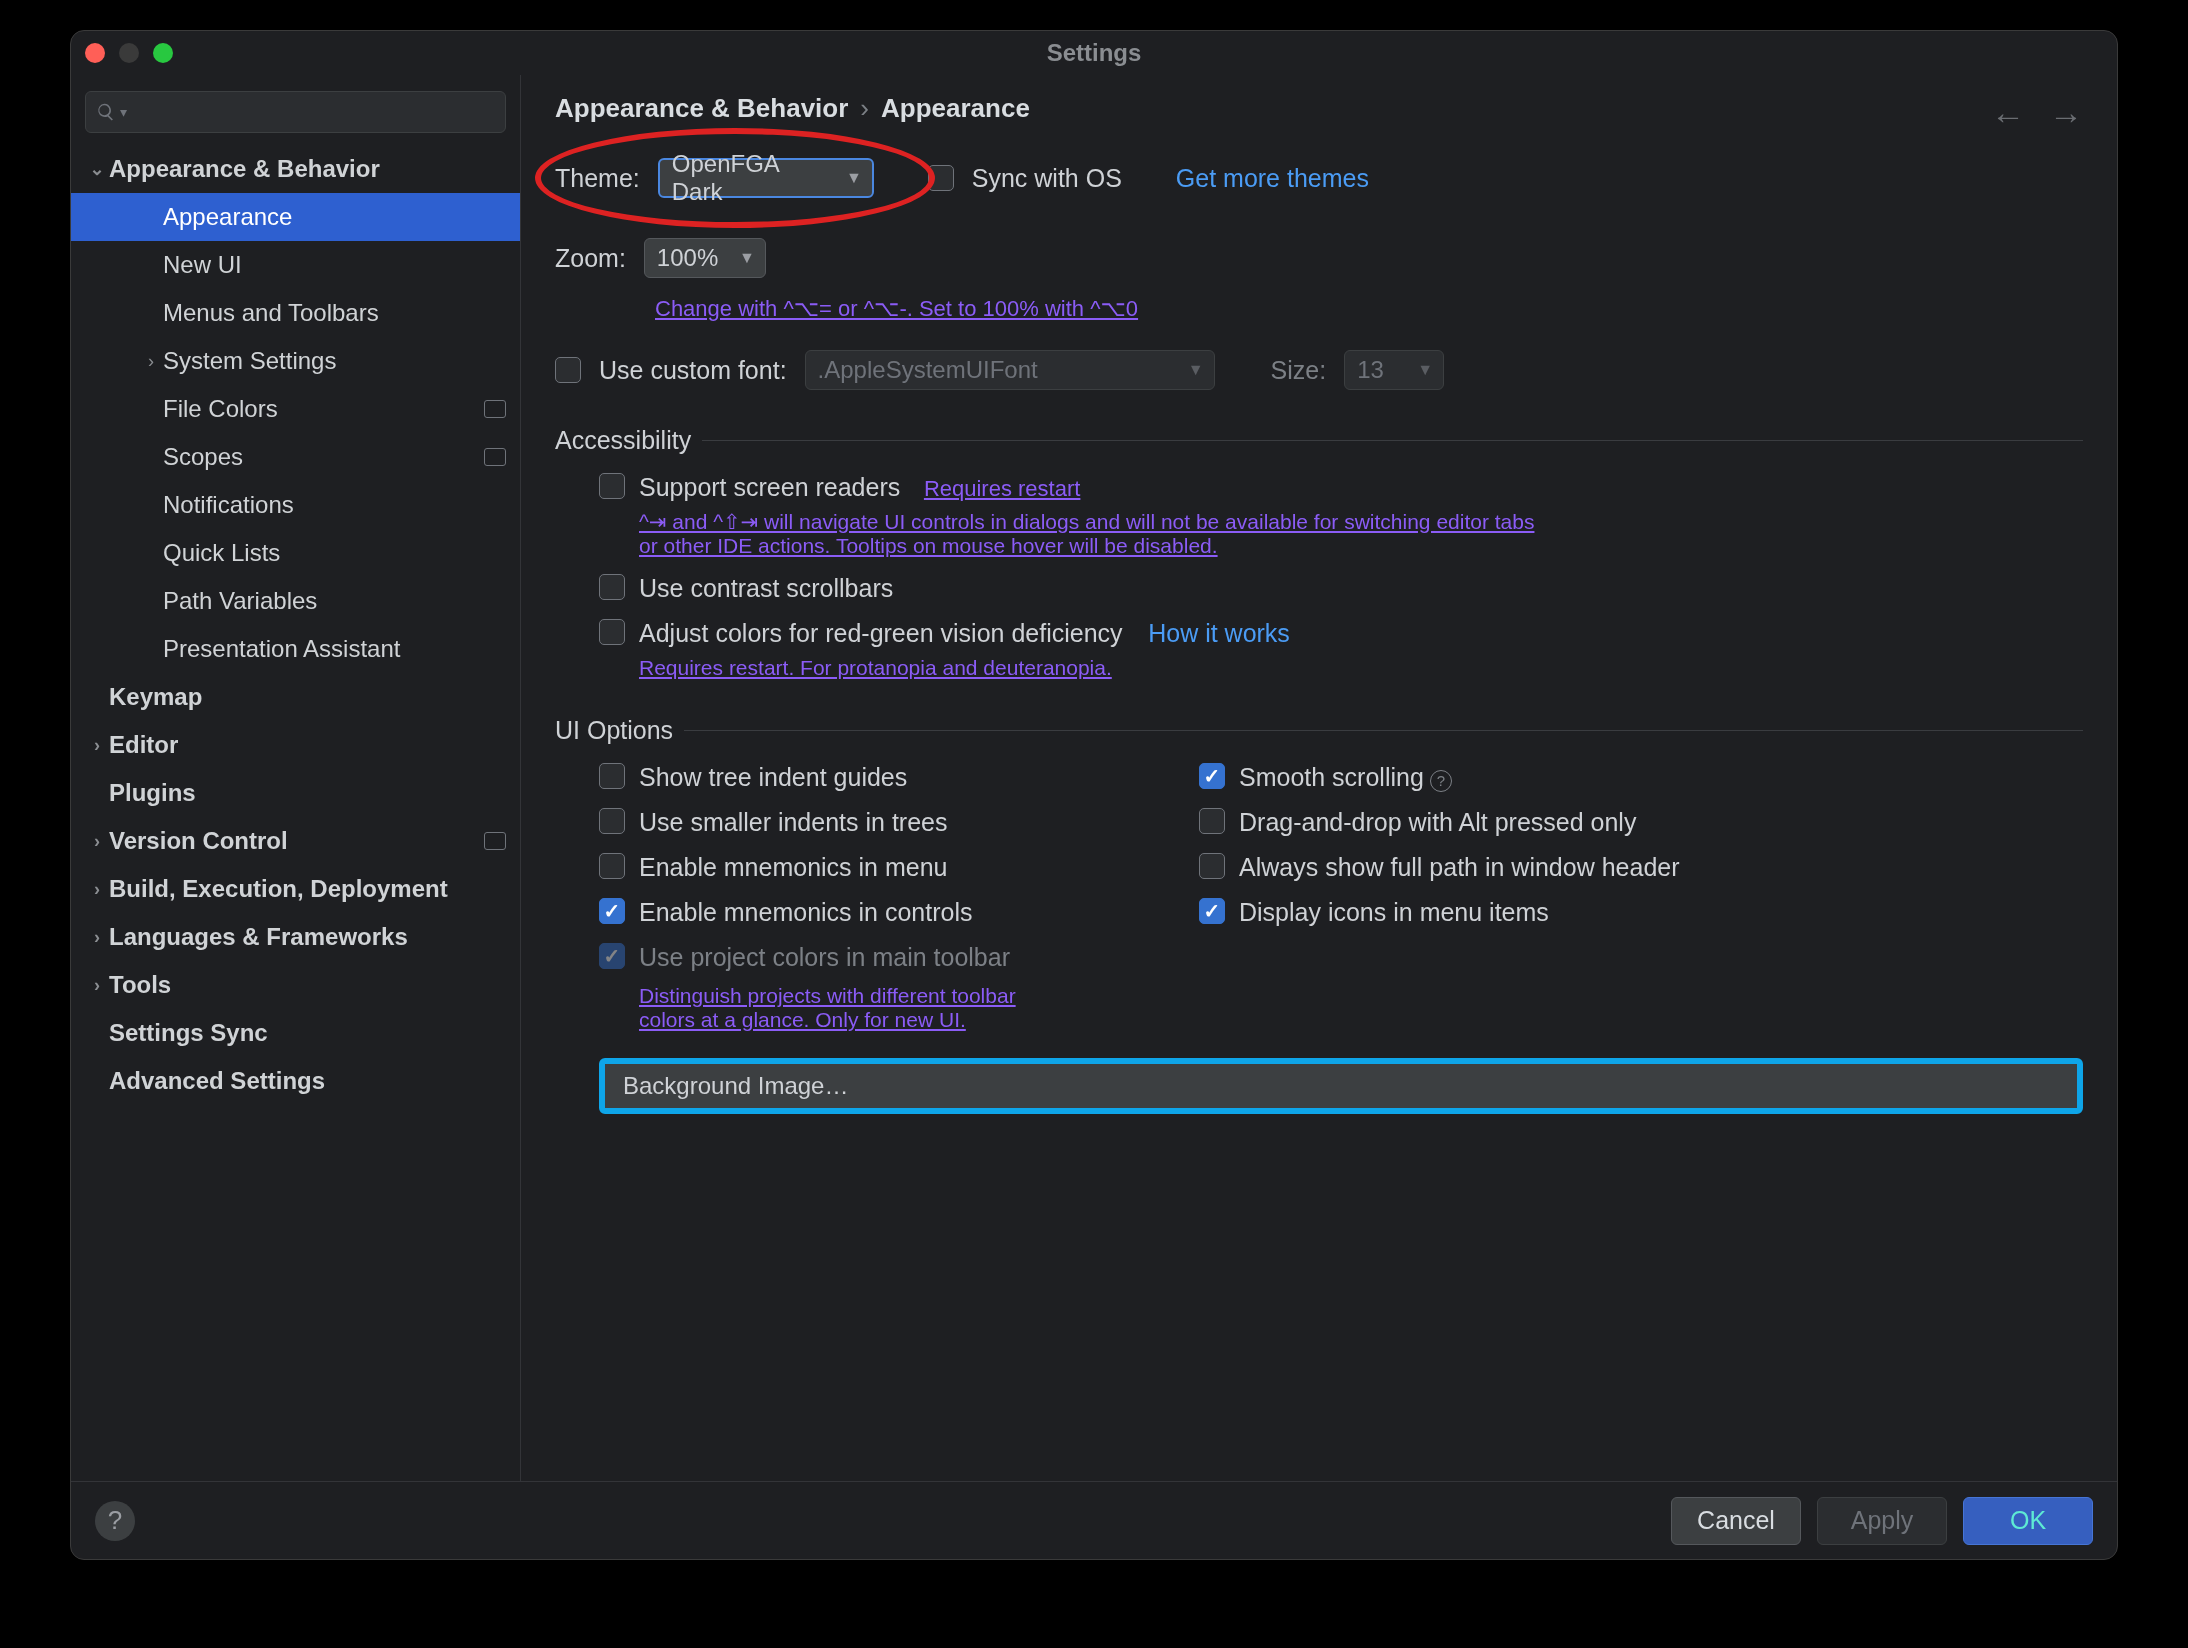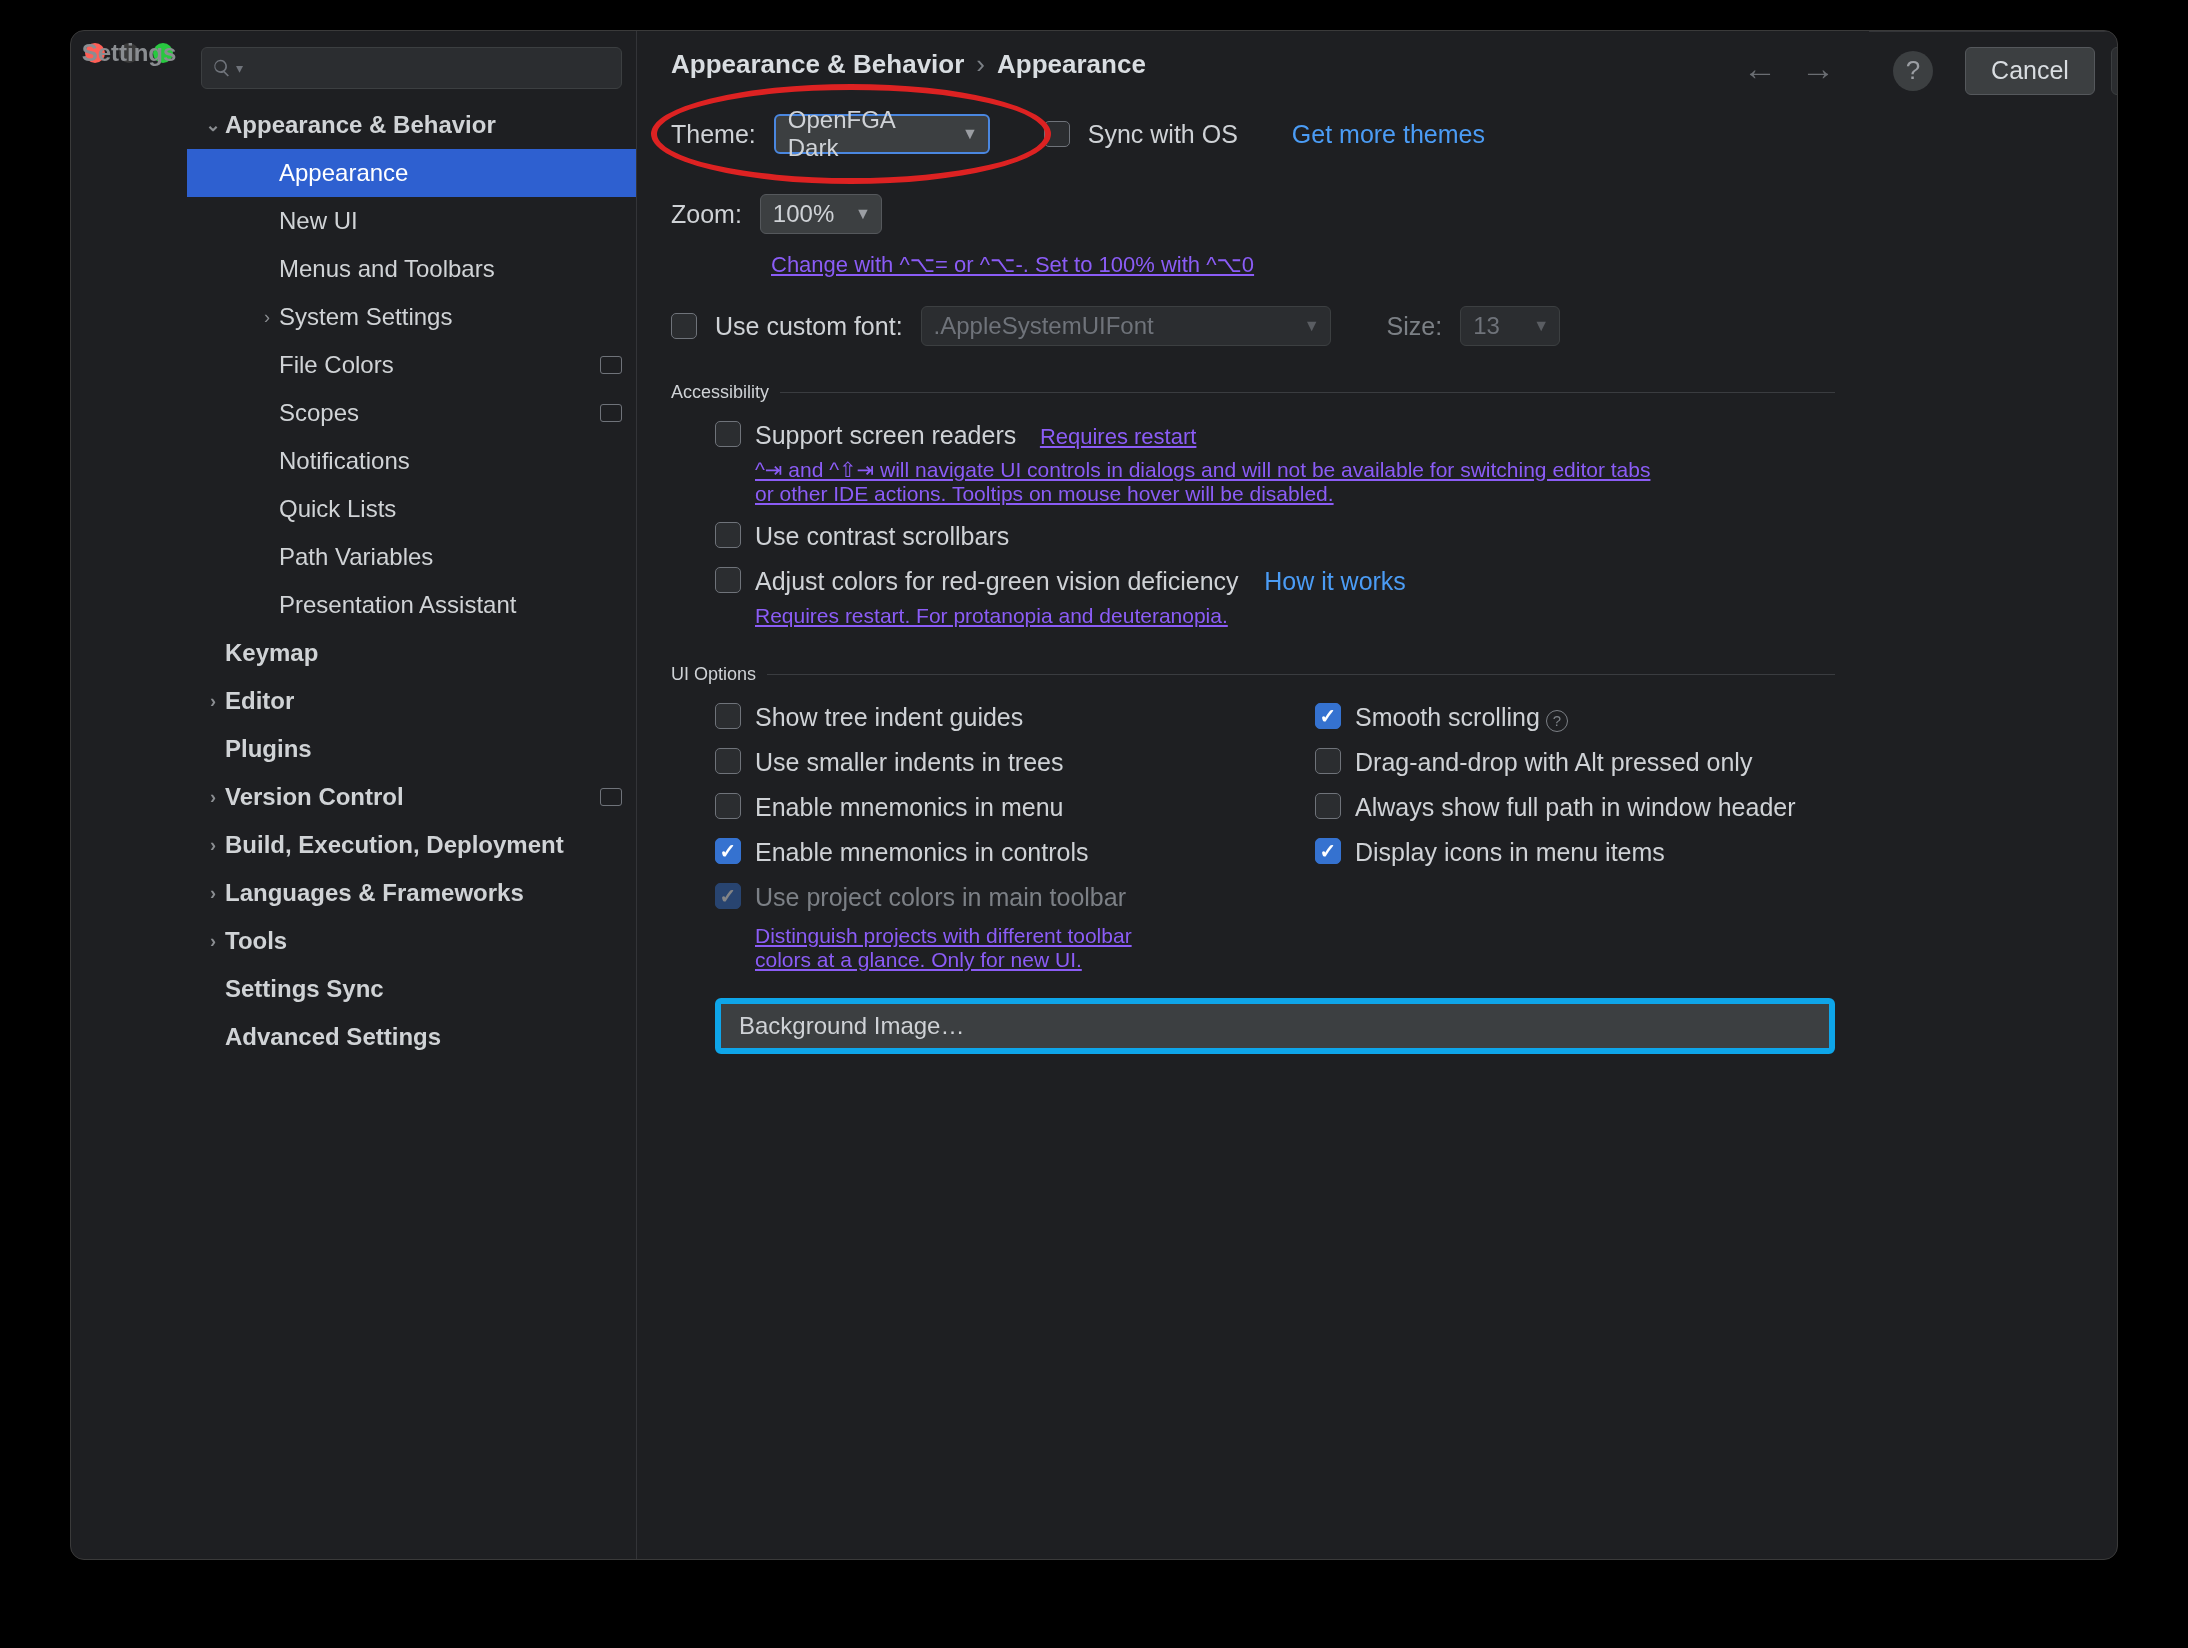--- a/index.html
+++ b/index.html
@@ -15,21 +15,21 @@
   justify-content: center;
   padding-top: 30px;
 }
 .window {
   width: 2048px;
   height: 1530px;
   background: #1e1f22;
   border-radius: 14px;
   border: 1px solid #3a3a3a;
   display: flex;
-  flex-direction: row;
+  flex-direction: column;
   overflow: hidden;
   position: relative;
 }
 .titlebar {
   height: 44px;
   display: flex;
   align-items: center;
   padding: 0 14px;
   position: relative;
 }
@@ -90,21 +90,21 @@
 }
 .select.focused { border: 2px solid #4a87e0; }
 .select .caret { position: absolute; right: 10px; color: #9b9ea3; font-size: 16px; }
 .checkbox { width: 26px; height: 26px; border: 1px solid #6f737a; border-radius: 5px; display: inline-flex; align-items: center; justify-content: center; background: #2b2d30; flex-shrink: 0; }
 .checkbox.checked { background: #3572d0; border-color: #3572d0; color: #fff; }
 .checkbox.checked::after { content: "✓"; font-size: 20px; font-weight: 700; }
 .checkbox.disabled { opacity: .45; }
 .link { color: #4b9cf5; font-size: 25px; cursor: pointer; }
 .hint { color: #8b5cf6; font-size: 22px; text-decoration: underline; }
 .hint.small { font-size: 21px; }
-.section-title { display: flex; align-items: center; gap: 11px; margin: 36px 0 18px 0; color: #cfd2d6; font-size: 18px; }
+.section-title { display: flex; align-items: center; gap: 11px; margin: 36px 0 18px 0; color: #cfd2d6; font-size: 25px; }
 .section-title .line { flex: 1; height: 1px; background: #3a3c40; }
 .indent { padding-left: 44px; }
 .opt-row { display: flex; align-items: flex-start; gap: 14px; margin-bottom: 16px; }
 .opt-row .text { font-size: 25px; color: #cfd2d6; }
 .opt-row.disabled .text { color: #7c8086; }
 .twocol { display: flex; gap: 80px; }
 .twocol .col { flex: 0 0 520px; }
 .btn {
   background: #3c3f41; border: 6px solid #0ea5e9; border-radius: 6px;
   padding: 8px 18px; color: #cfd2d6; font-size: 24px; cursor: pointer;

